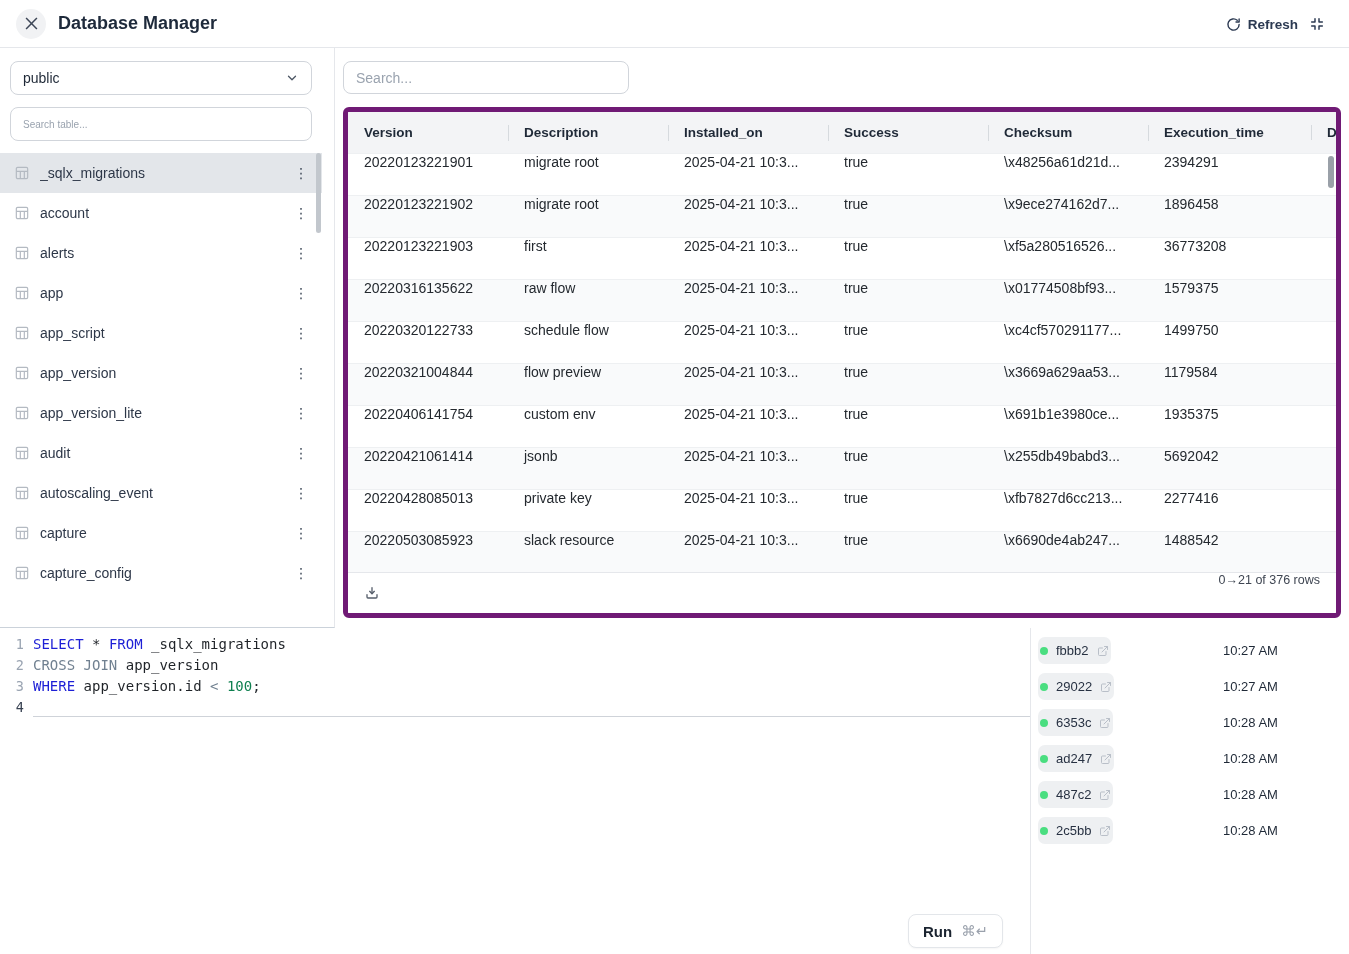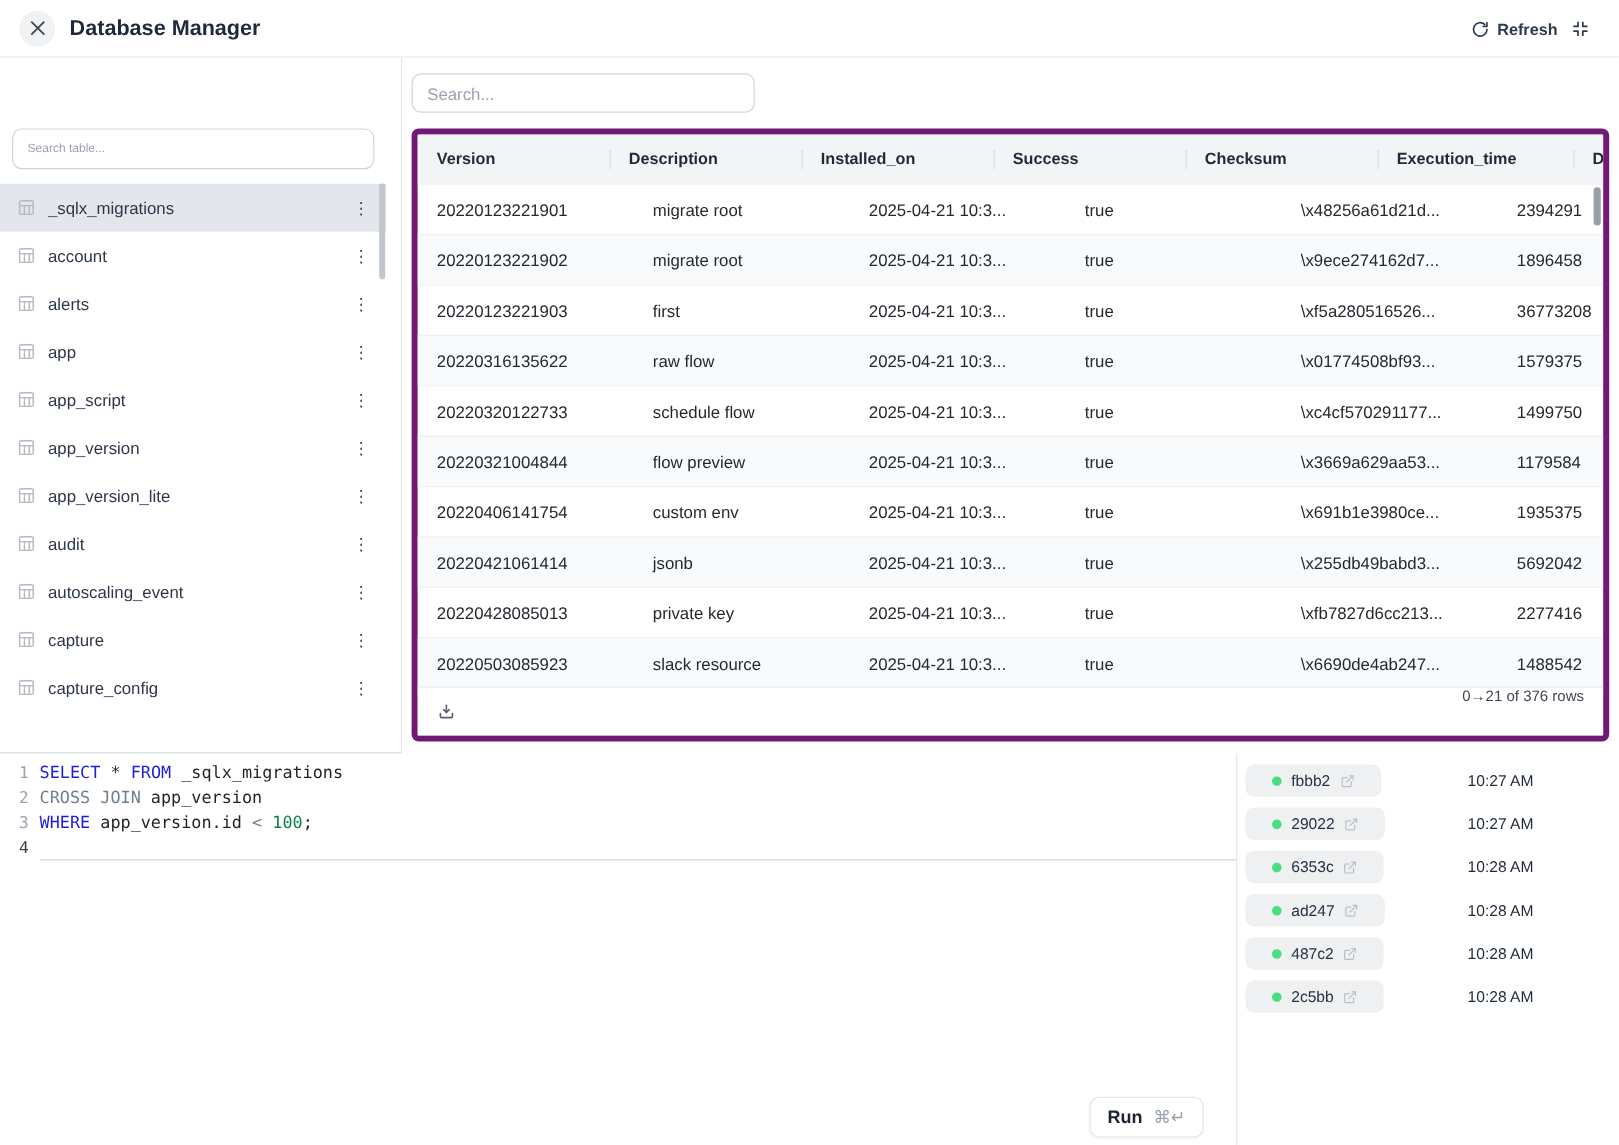--- a/index.html
+++ b/index.html
@@ -54,22 +54,22 @@
     gap:7px; font-family:inherit; font-size:13.5px; font-weight:600; color:#4a5d8f; cursor:pointer; }
   .grid-card { position:absolute; left:7px; top:59px; width:998px; height:511px;
     border:5px solid #701a75; border-radius:6px; overflow:hidden; background:#fff; }
   .grid-head { display:flex; height:41px; background:#f3f4f6; align-items:center; }
   .grid-head .hcell { width:160px; flex:0 0 auto; padding-left:16px; font-size:13.5px;
     font-weight:700; color:#1f2937; position:relative; white-space:nowrap; }
   .grid-head .hcell:nth-child(6) { width:163px; }
   .grid-head .hcell:last-child { width:60px; overflow:hidden; }
   .grid-head .hcell:not(:first-child)::before { content:""; position:absolute; left:0; top:50%;
     transform:translateY(-50%); width:1px; height:16px; background:#d6dade; }
-  .grid-row { display:flex; height:42px; align-items:center; border-top:1px solid #eef0f2;
-    cursor:pointer;gap:20px; }
+  .grid-row { display:flex; height:42px; align-items:flex-start; border-top:1px solid #eef0f2;
+    cursor:pointer; }
   .grid-row:nth-child(even) { background:#f9fafb; }
   .grid-row .cell { width:160px; flex:0 0 auto; padding-left:16px; font-size:14px;
     color:#24292f; white-space:nowrap; overflow:hidden; }
   .grid-row .cell:nth-child(6) { width:163px; }
   .v-scrollbar { position:absolute; right:2px; top:44px; width:6px; height:32px;
     background:#9aa0a8; border-radius:3px; }
   .h-scrollbar-track { position:absolute; left:0; right:0; top:461px; height:7px; background:#f1f2f3; }
   .h-scrollbar { position:absolute; left:2px; top:1px; width:884px; height:5px;
     background:#a7acb3; border-radius:3px; }
   .grid-footer { position:absolute; left:0; right:0; bottom:0; height:41px; background:#fff;
@@ -97,21 +97,21 @@
     gap:9px; cursor:pointer; font-family:"Liberation Sans", sans-serif;
     box-shadow:0 1px 2px rgba(0,0,0,0.04); }
   .run-label { font-size:15px; font-weight:700; color:#1b2430; }
   .run-shortcut { font-size:14.5px; color:#9aa1ac; }
 
   
   .history { position:absolute; left:1030px; top:628px; width:319px; height:326px;
     border-left:1px solid #e5e7eb; background:#fff; padding-top:8px; }
   .hist-row { display:flex; align-items:center; height:29px; margin:0 0 7px 0; }
   .hist-pill { margin-left:7px; height:27px; background:#eef0f2; border-radius:7px;
-    display:flex; align-items:center; padding:0 22px; gap:8px; cursor:pointer; border:none;
+    display:flex; align-items:center; padding:0 2px; gap:8px; cursor:pointer; border:none;
     font-family:inherit; }
   .hist-dot { width:8px; height:8px; border-radius:50%; flex:0 0 auto; }
   .hist-id { font-size:13px; color:#273142; }
   .hist-time { position:absolute; left:192px; font-size:13px; color:#1f2937; }
   .hist-row { position:relative; }
 
   svg { display:block; }
 </style>
 </head>
 <body>
@@ -136,20 +136,28 @@
         <polyline points="4 9 9 9 9 4"></polyline>
           <polyline points="20 9 15 9 15 4"></polyline>
         <polyline points="4 15 9 15 9 20"></polyline>
           <polyline points="20 15 15 15 15 20"></polyline>
       </svg>
     </button>
   </div>
 </div>
 
 <div class="sidebar">
+  <div class="schema-select">
+    <span>public</span>
+    <span class="chev">
+      <svg width="14" height="14" viewBox="0 0 24 24" fill="none" stroke="#4b5563" stroke-width="2.2" stroke-linecap="round" stroke-linejoin="round">
+          <polyline points="6 9 12 15 18 9"></polyline>
+        </svg>
+    </span>
+  </div>
   <input class="side-search" placeholder="Search table..." style="">
   <div class="table-list" id="table-list">
       <div class="table-item selected">
      <span class="t-icon">
           <svg width="16" height="16" viewBox="0 0 24 24" fill="none" stroke="#b4bac2" stroke-width="1.8">
   <rect x="3.5" y="3.5" width="17" height="17" rx="2"></rect>
             <path d="M3.5 9.5h17M9.5 9.5v11M15.5 9.5v11"></path>
           </svg>
         </span>
      <span class="t-label">_sqlx_migrations</span>

